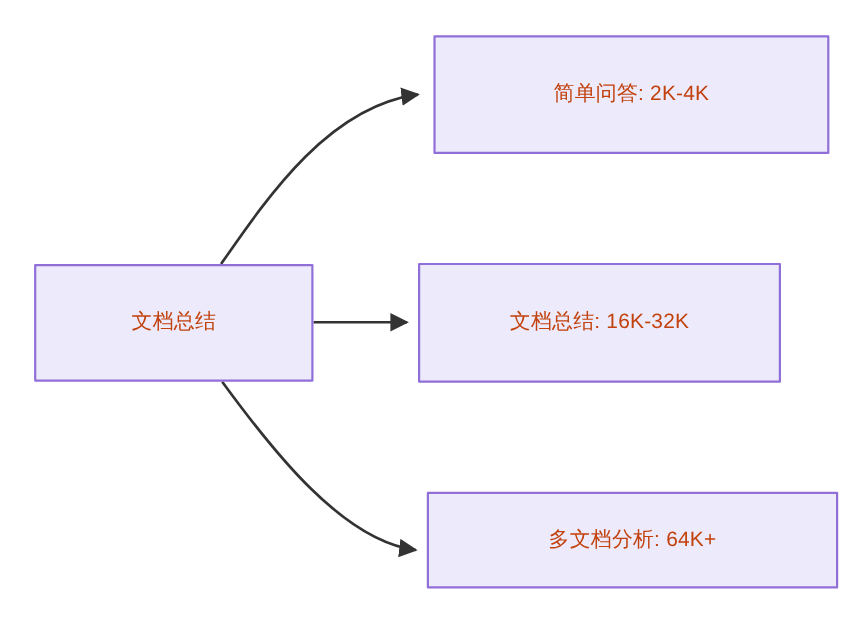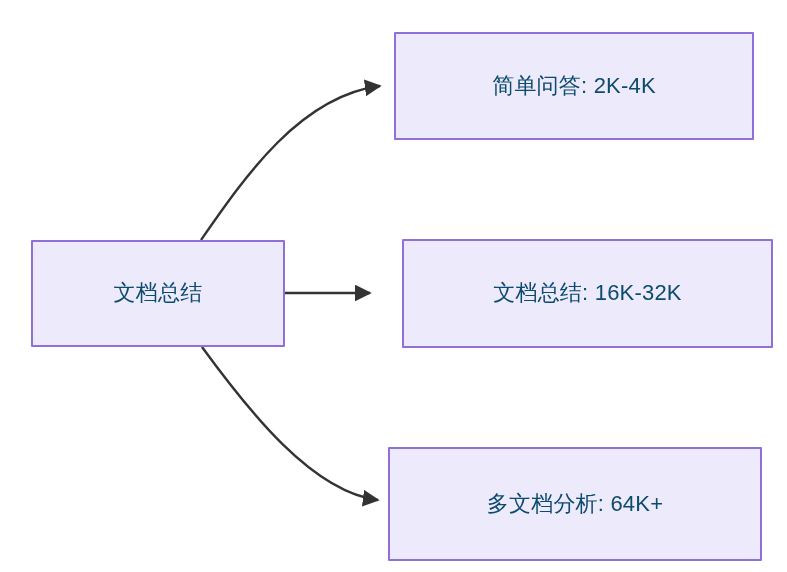--- a/index.html
+++ b/index.html
@@ -32,50 +32,49 @@
     position: absolute;
     box-sizing: border-box;
     display: flex;
     align-items: center;
     justify-content: center;
     background: #ECEAFB;
     border: 2px solid #9070D8;
     border-radius: 1px;
   }
   .flow-node-label {
-    font-size: 22px;
+    font-size: 19px;
     line-height: 1.2;
-    color: #0c4a6e;
+    color: #c2410c;
     white-space: nowrap;
     letter-spacing: 0.2px;
   }
   #node-root {
     left: 31px;
     top: 240px;
     width: 254px;
     height: 107px;
   }
   #node-simple-qa {
     left: 394px;
     top: 32px;
     width: 360px;
     height: 108px;
   }
   #node-doc-summary {
     left: 380px;
     top: 239px;
-    width: 371px;
+    width: 330px;
     height: 109px;
-    margin-left: 22px;
   }
   #node-multi-doc {
     left: 388px;
     top: 447px;
     width: 374px;
-    height: 114px;
+    height: 88px;
   }
 </style>
 </head>
 <body>
 
 <div id="diagram-canvas">
 
   <svg id="edge-layer" width="787" height="572" viewBox="0 0 787 572" xmlns="http://www.w3.org/2000/svg">
     <defs>
       <marker id="arrowhead" viewBox="0 0 10 10" refX="9" refY="5" markerWidth="7" markerHeight="7" orient="auto-start-reverse">

